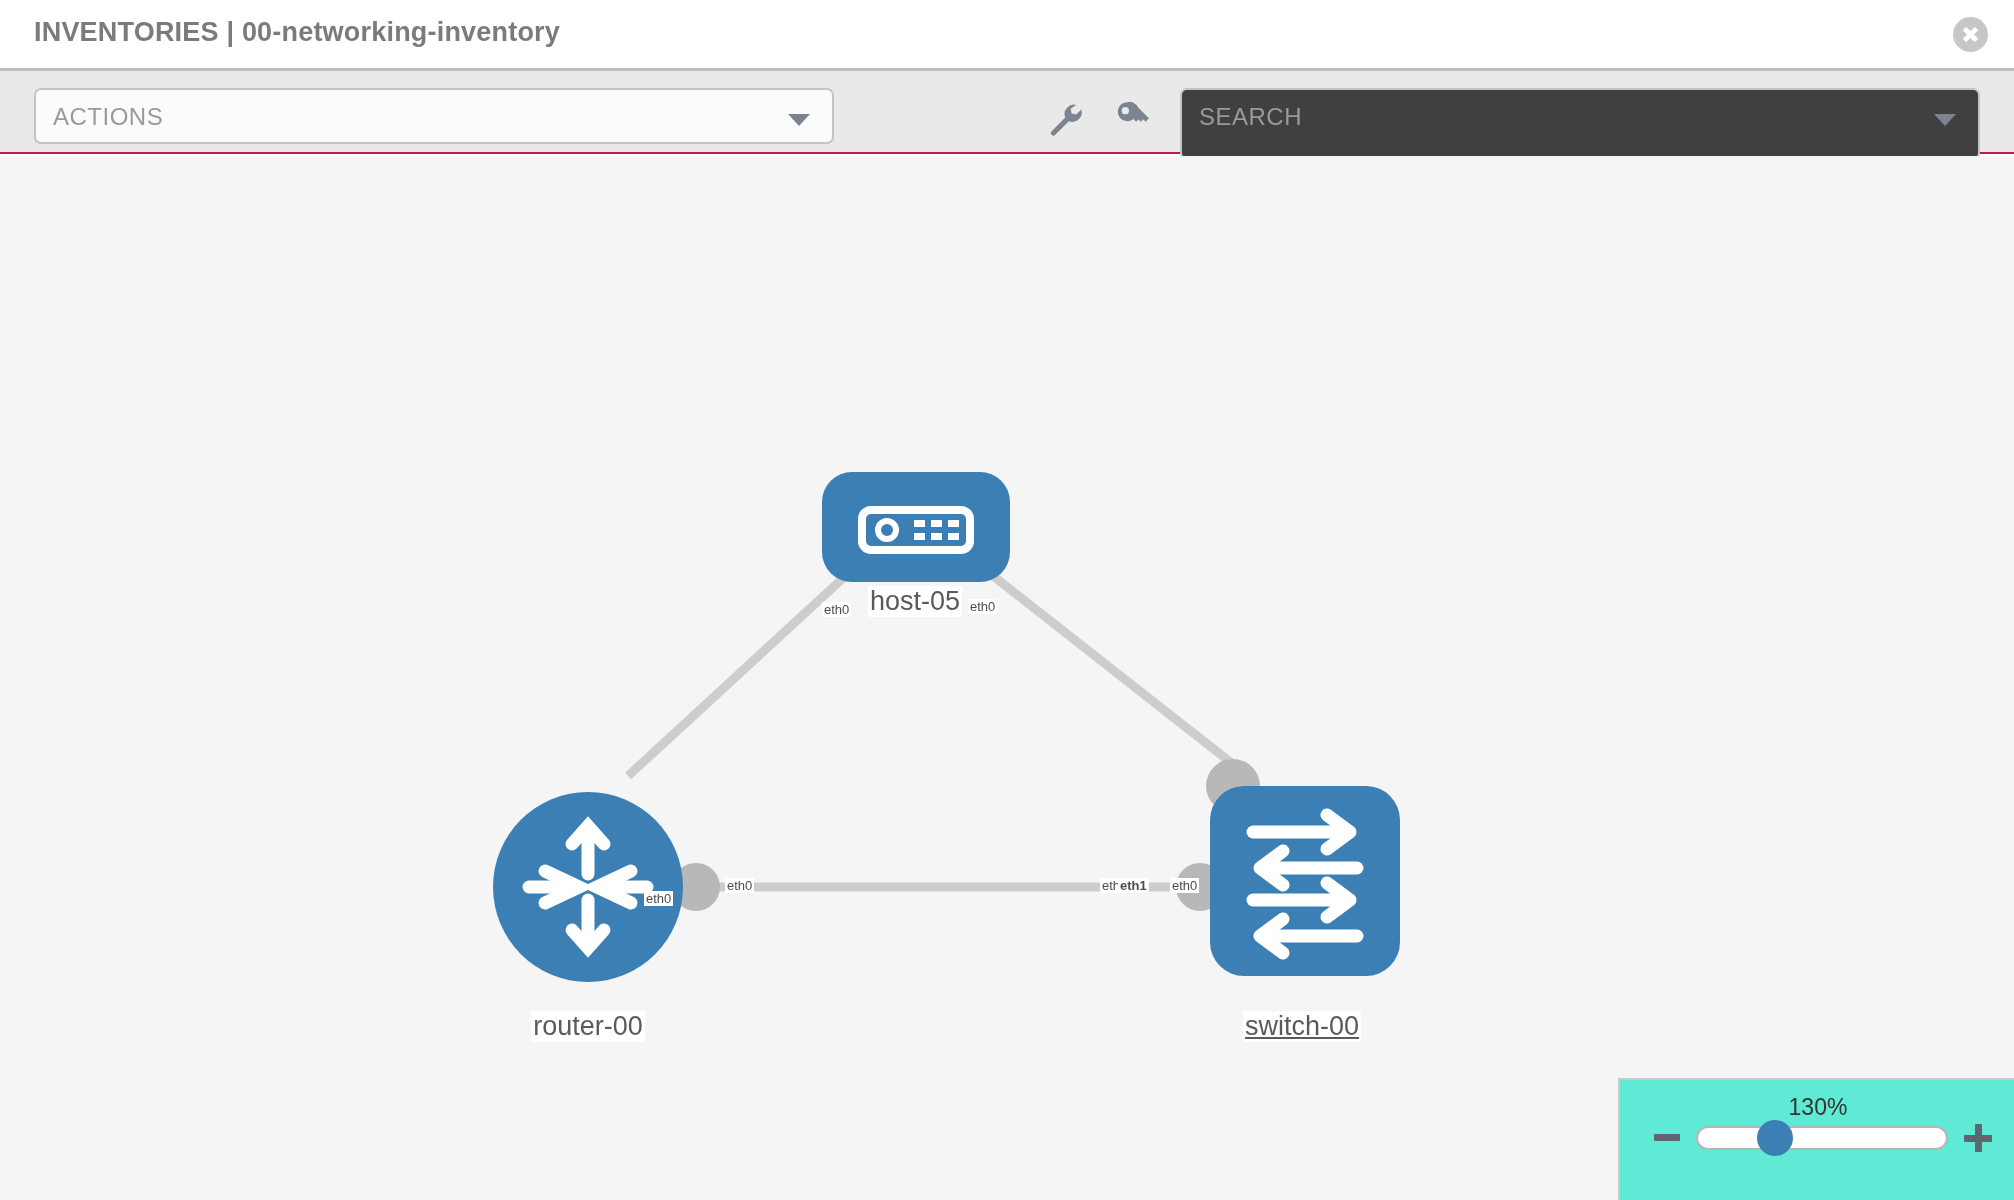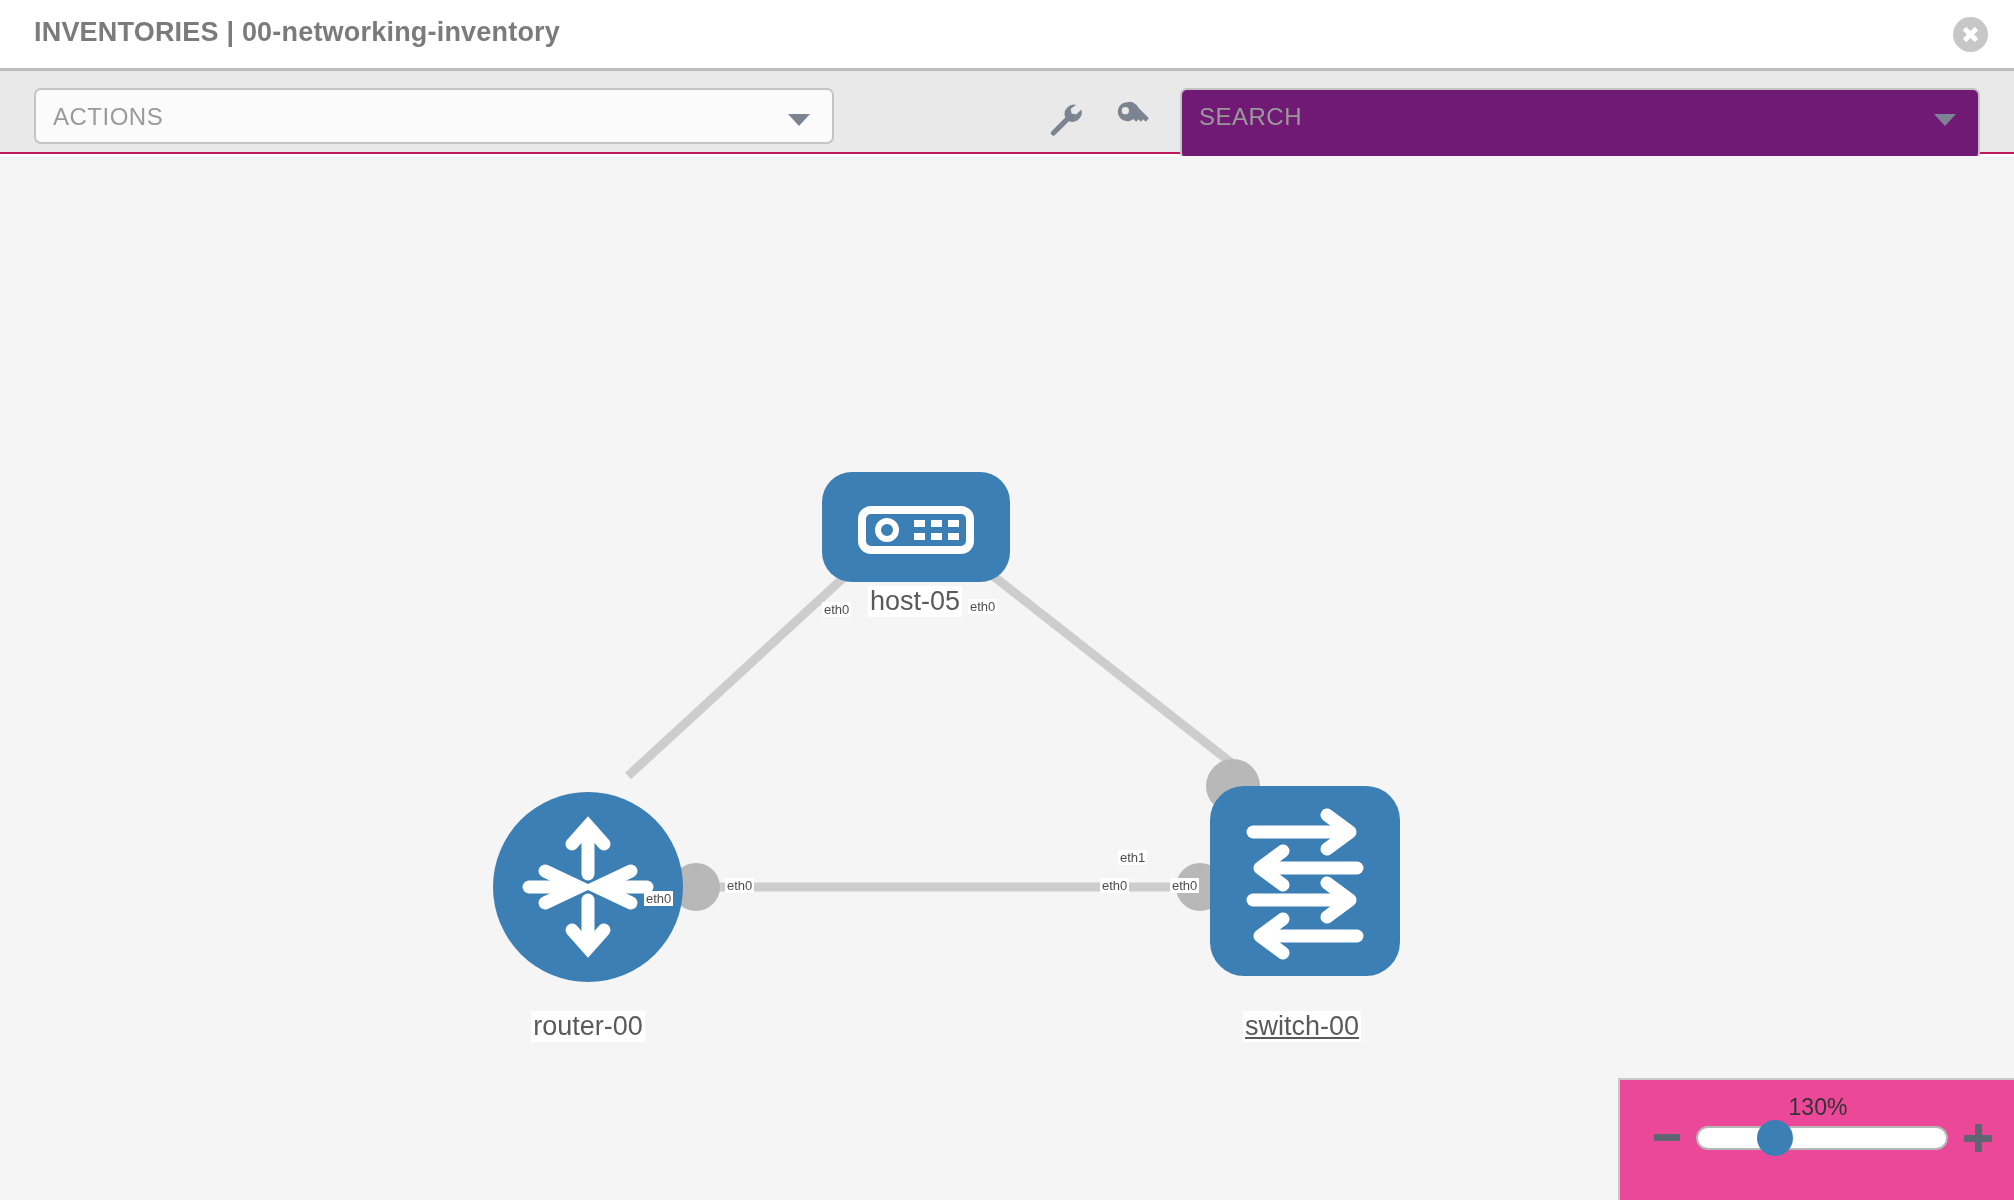--- a/index.html
+++ b/index.html
@@ -115,21 +115,21 @@
   .tool-icon.wrench { left: 1045px; }
   .tool-icon.key    { left: 1113px; }
   .tool-icon svg { display: block; width: 38px; height: 38px; }
 
   .search-select {
     position: absolute;
     left: 1180px;
     top: 17px;
     width: 800px;
     height: 72px;
-    background: #701a75;
+    background: #404040;
     border: 2px solid #c4c4c4;
     border-radius: 7px;
     cursor: text;
   }
   .search-label {
     position: absolute;
     left: 17px;
     top: 13px;
     font-size: 24px;
     color: #9a9a9a;
@@ -174,21 +174,21 @@
     white-space: nowrap;
   }
 
   
   .zoom-panel {
     position: absolute;
     left: 1618px;
     top: 1078px;
     width: 396px;
     height: 122px;
-    background: #ec4899;
+    background: #5eead4;
     border: 2px solid #c9c9c9;
     border-right: none;
     border-bottom: none;
   }
   .zoom-value {
     position: absolute;
     top: 14px;
     left: 0;
     width: 396px;
     text-align: center;
@@ -344,21 +344,21 @@
     <div class="node-label" style="left:915px; top:430px;">host-05</div>
     <div class="node-label" style="left:588px; top:855px;">router-00</div>
     <div class="node-label" style="left:1302px; top:855px;text-decoration:underline;">switch-00</div>
 
     <div class="edge-label" style="left:822px; top:446px;">eth0</div>
     <div class="edge-label" style="left:968px; top:443px;">eth0</div>
     <div class="edge-label" style="left:644px; top:735px;">eth0</div>
     <div class="edge-label" style="left:1170px; top:722px;">eth0</div>
     <div class="edge-label" style="left:725px; top:722px;">eth0</div>
     <div class="edge-label" style="left:1100px; top:722px;">eth0</div>
-    <div class="edge-label" style="left:1118px; top:694px;">eth1</div>
+    <div class="edge-label" style="left:1118px; top:722px;font-weight:bold;">eth1</div>
   </div>
 
   <div class="zoom-panel">
     <div class="zoom-value">130%</div>
     <div class="zoom-minus"></div>
     <div class="zoom-track"></div>
     <div class="zoom-thumb"></div>
     <div class="zoom-plus"></div>
   </div>
 

